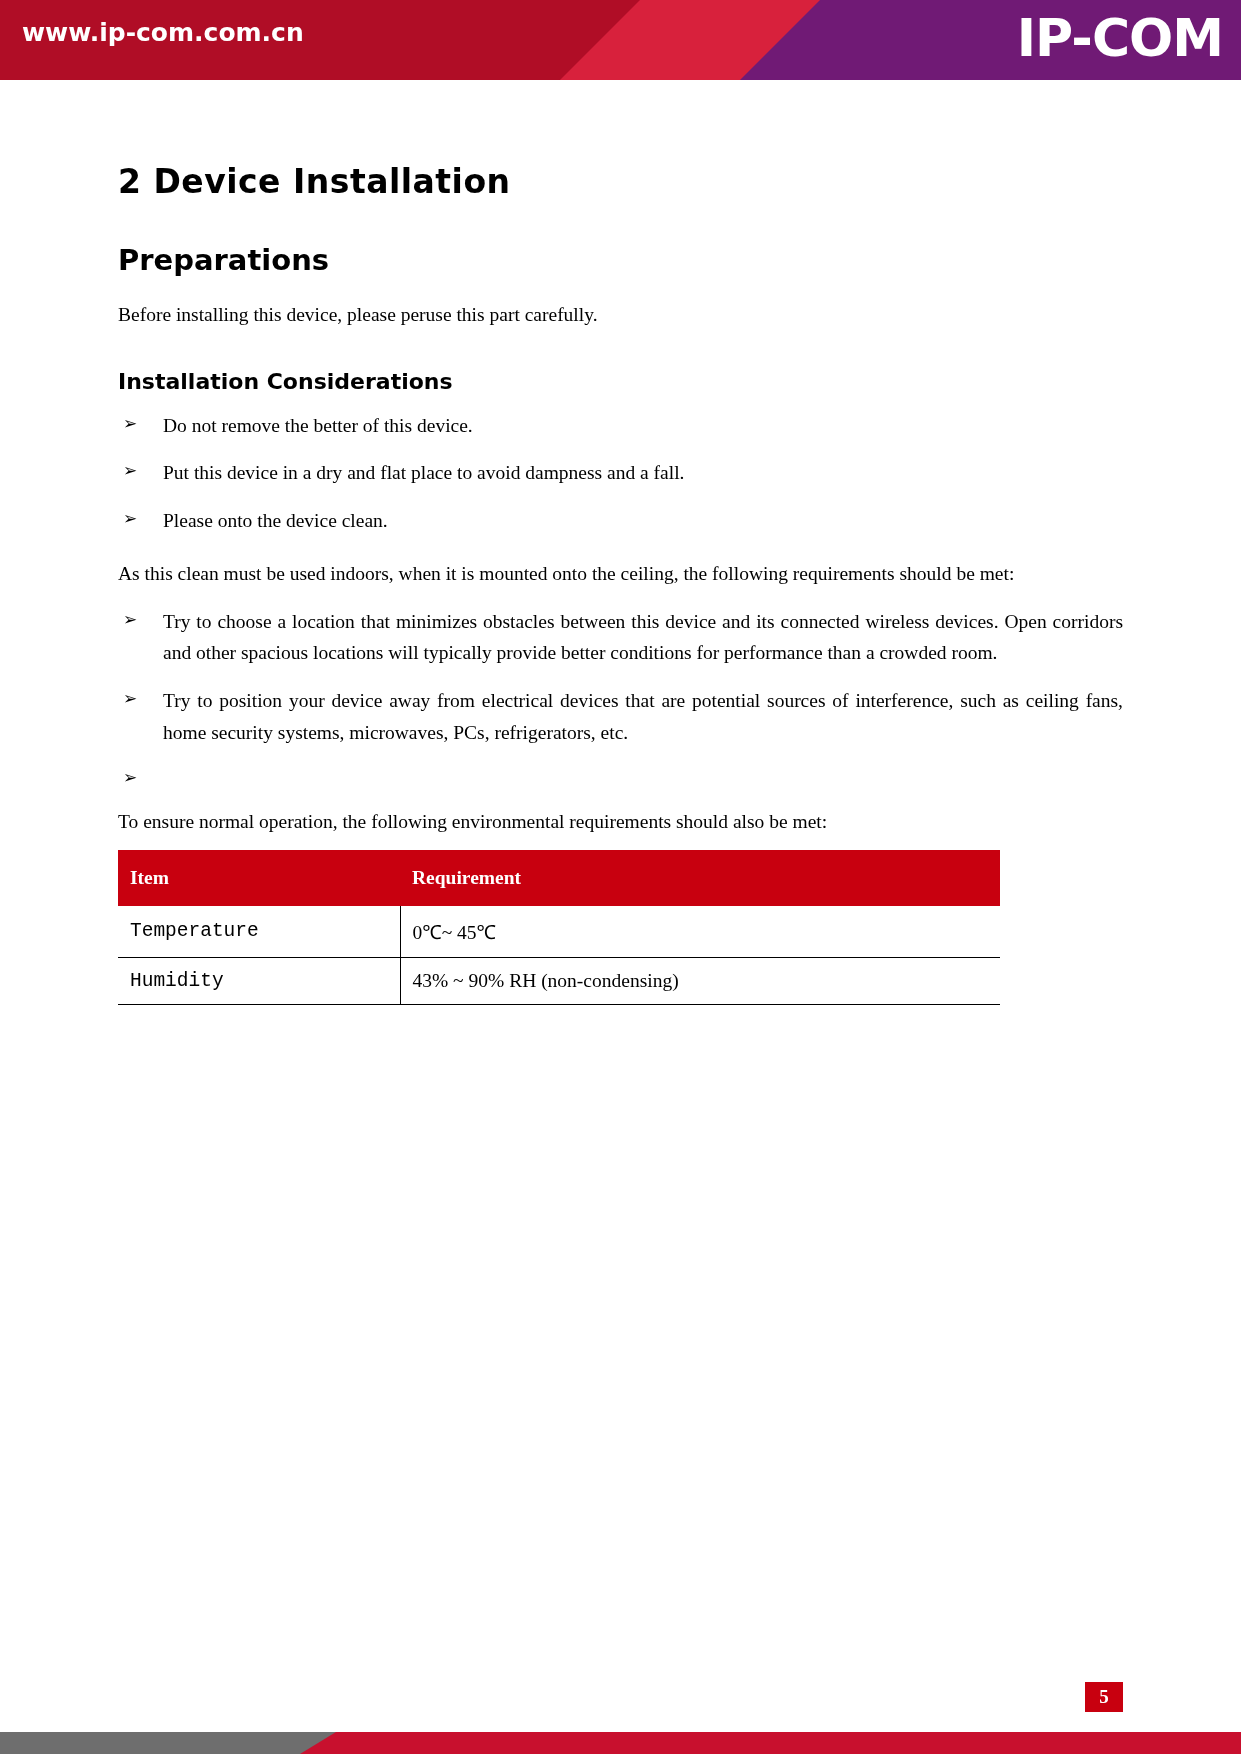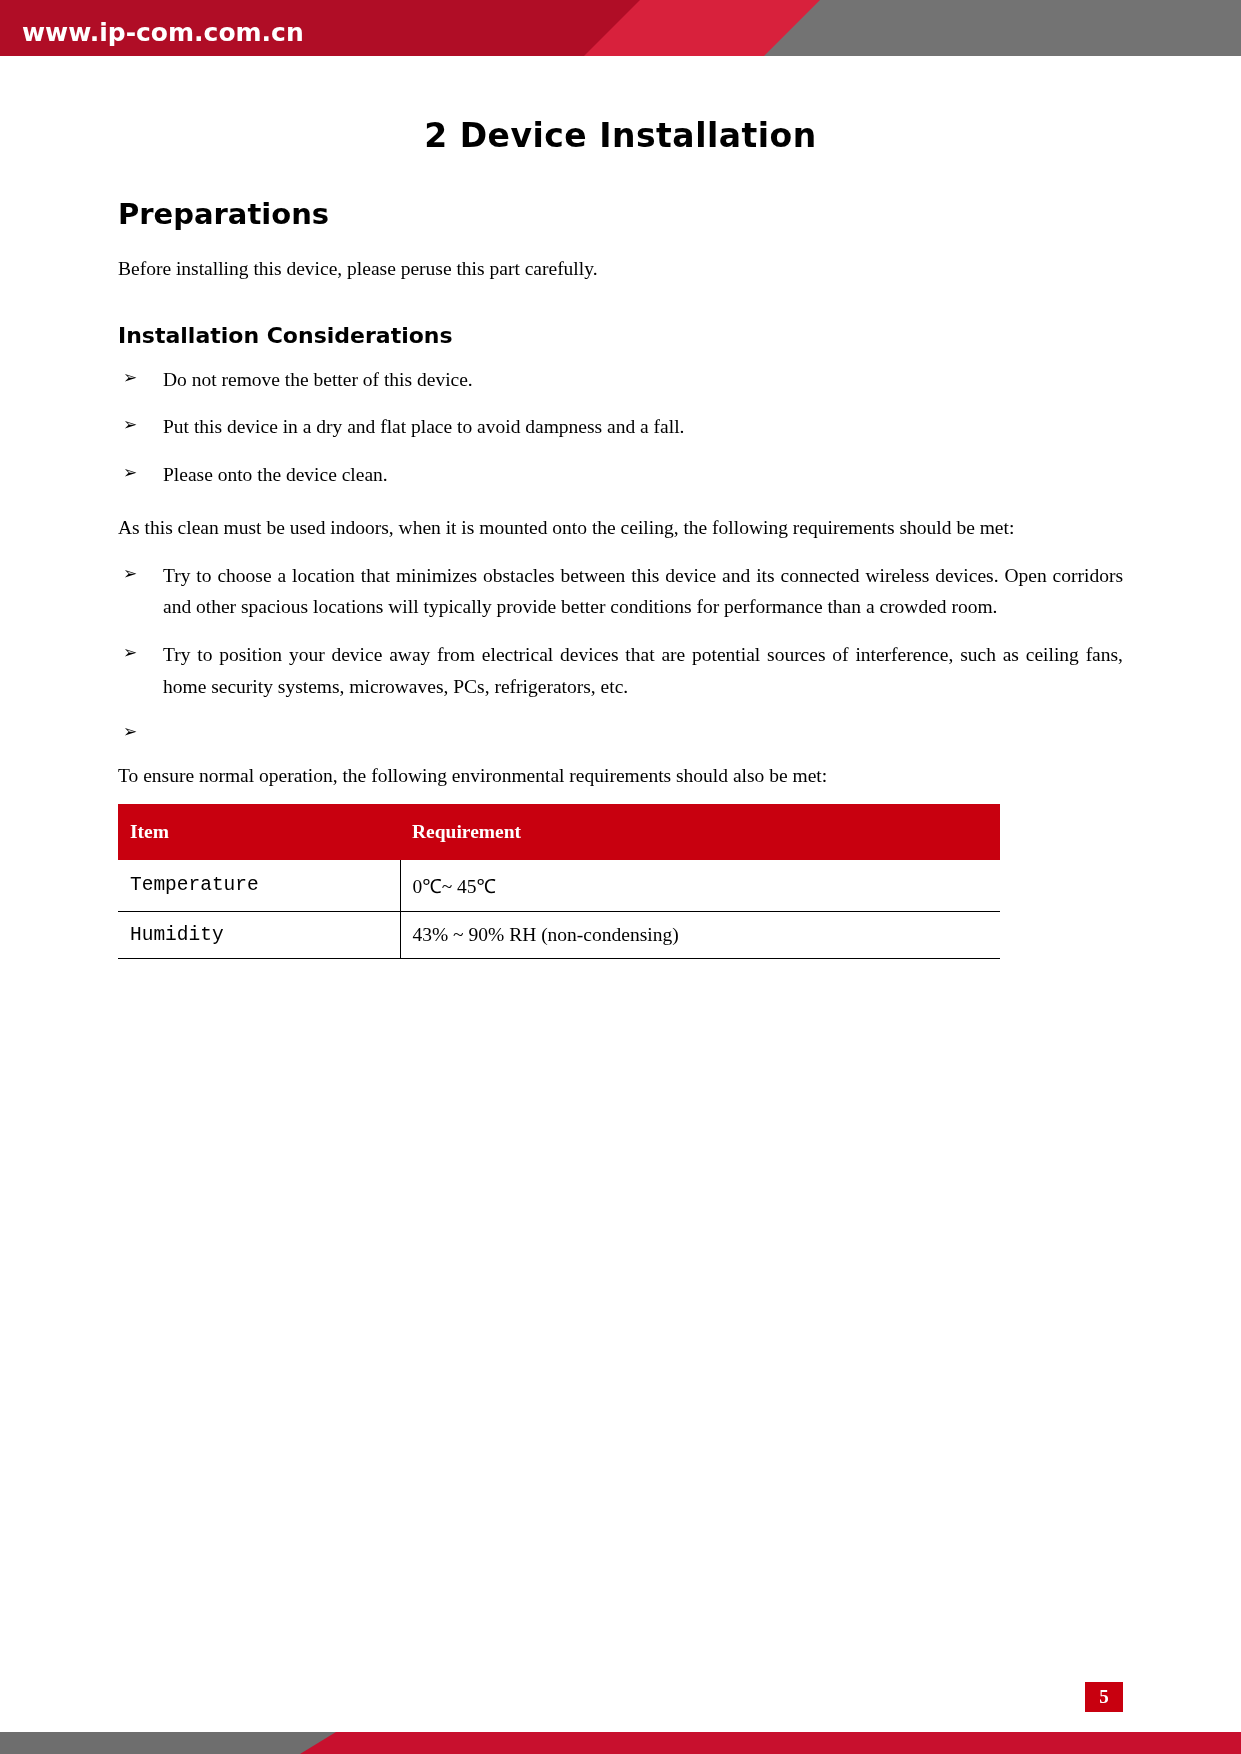--- a/index.html
+++ b/index.html
@@ -12,22 +12,22 @@
     background: #ffffff;
     font-family: "Liberation Serif", serif;
     position: relative;
     overflow: hidden;
   }
 
   
   .header {
     position: relative;
     width: 1241px;
-    height: 56px;
-    background: #737373;
+    height: 80px;
+    background: #701a75;
     overflow: hidden;
   }
   .header .diag-dark {
     position: absolute;
     left: 0; top: 0;
     width: 720px; height: 80px;
     background: #b00d26;
     clip-path: polygon(0 0, 640px 0, 720px 80px, 0 80px);
   }
   .header .diag-light {
@@ -62,22 +62,21 @@
   .page {
     position: relative;
     padding: 0 118px 0 118px;
   }
 
   h1.chapter-title {
     font-family: "DejaVu Sans", sans-serif;
     font-size: 33px;
     font-weight: bold;
     color: #000000;
-    text-align: center;
-    margin: 60px 0 0 0;
+    margin: 82px 0 0 0;
     letter-spacing: 0.5px;
   }
 
   h2.section-title {
     font-family: "DejaVu Sans", sans-serif;
     font-size: 29px;
     font-weight: bold;
     color: #000000;
     margin: 42px 0 0 0;
     letter-spacing: 0px;
@@ -195,20 +194,21 @@
     justify-content: center;
   }
 </style>
 </head>
 <body>
 
 <div class="header">
   <div class="diag-dark"></div>
   <div class="diag-light"></div>
   <div class="site-url">www.ip-com.com.cn</div>
+  <div class="brand">IP-COM</div>
 </div>
 
 <div class="page">
 
   <h1 class="chapter-title">2 Device Installation</h1>
 
   <h2 class="section-title">Preparations</h2>
 
   <p class="body-text">Before installing this device, please peruse this part carefully.</p>
 

